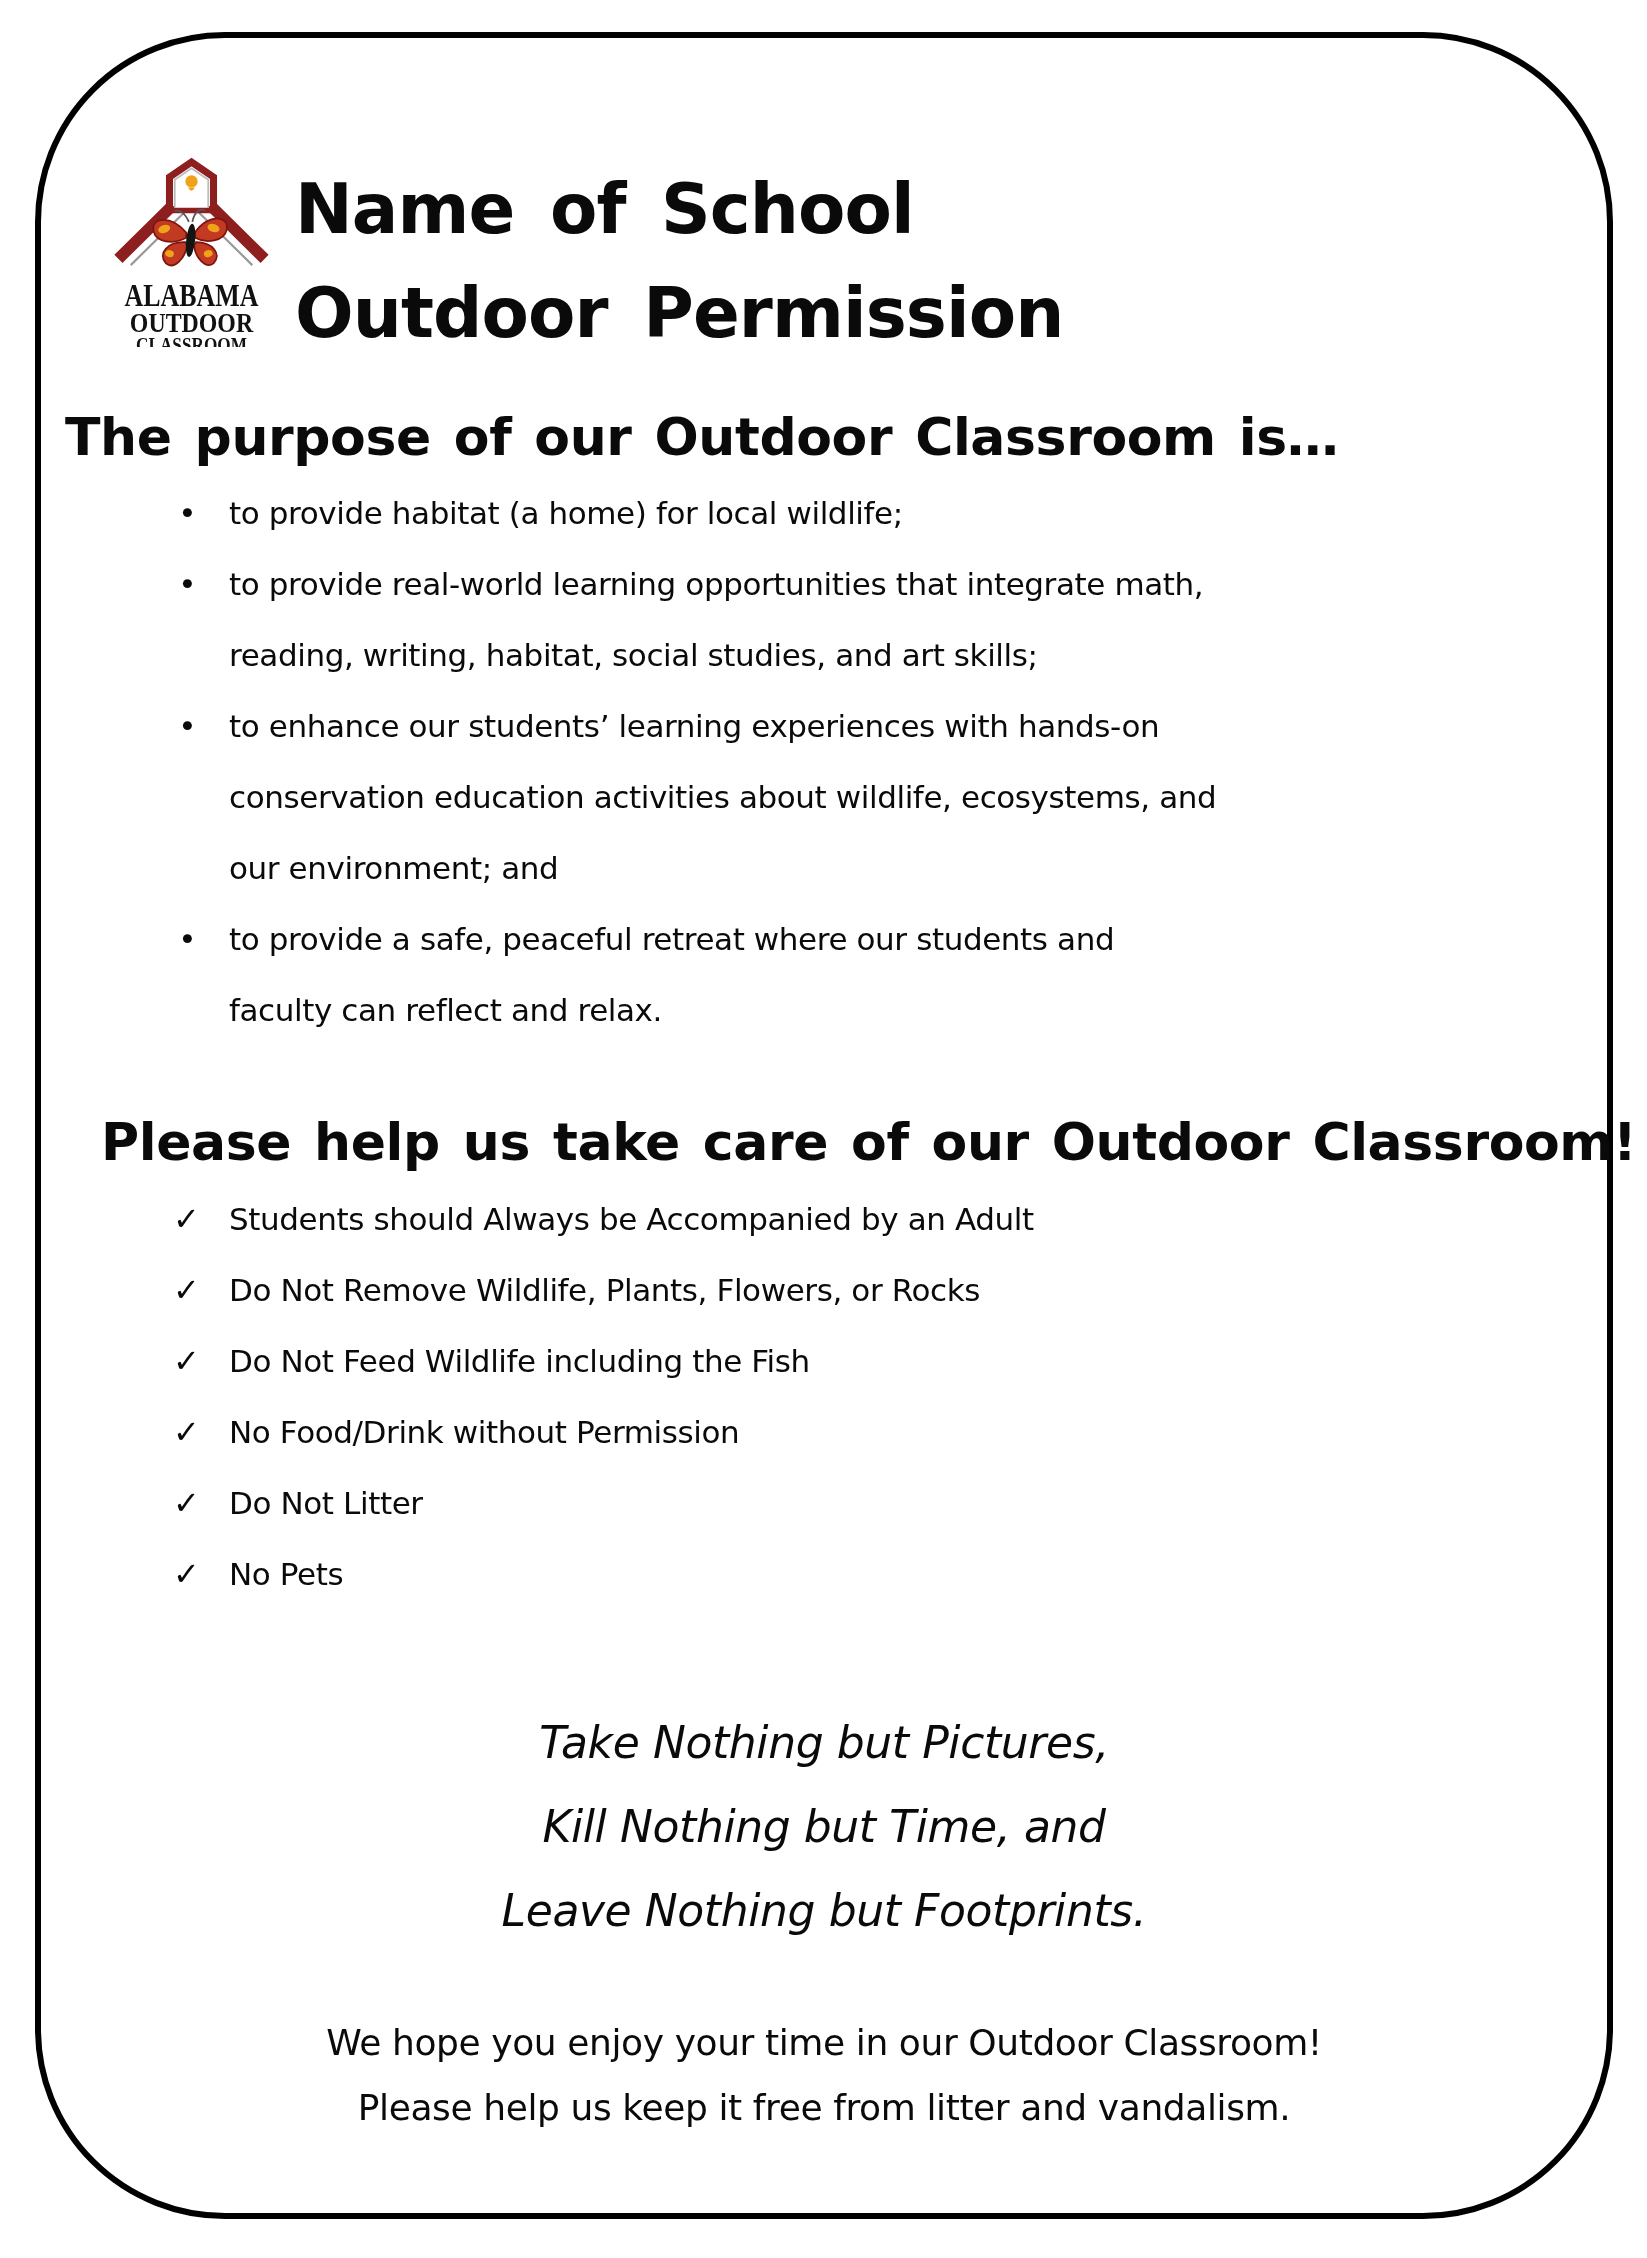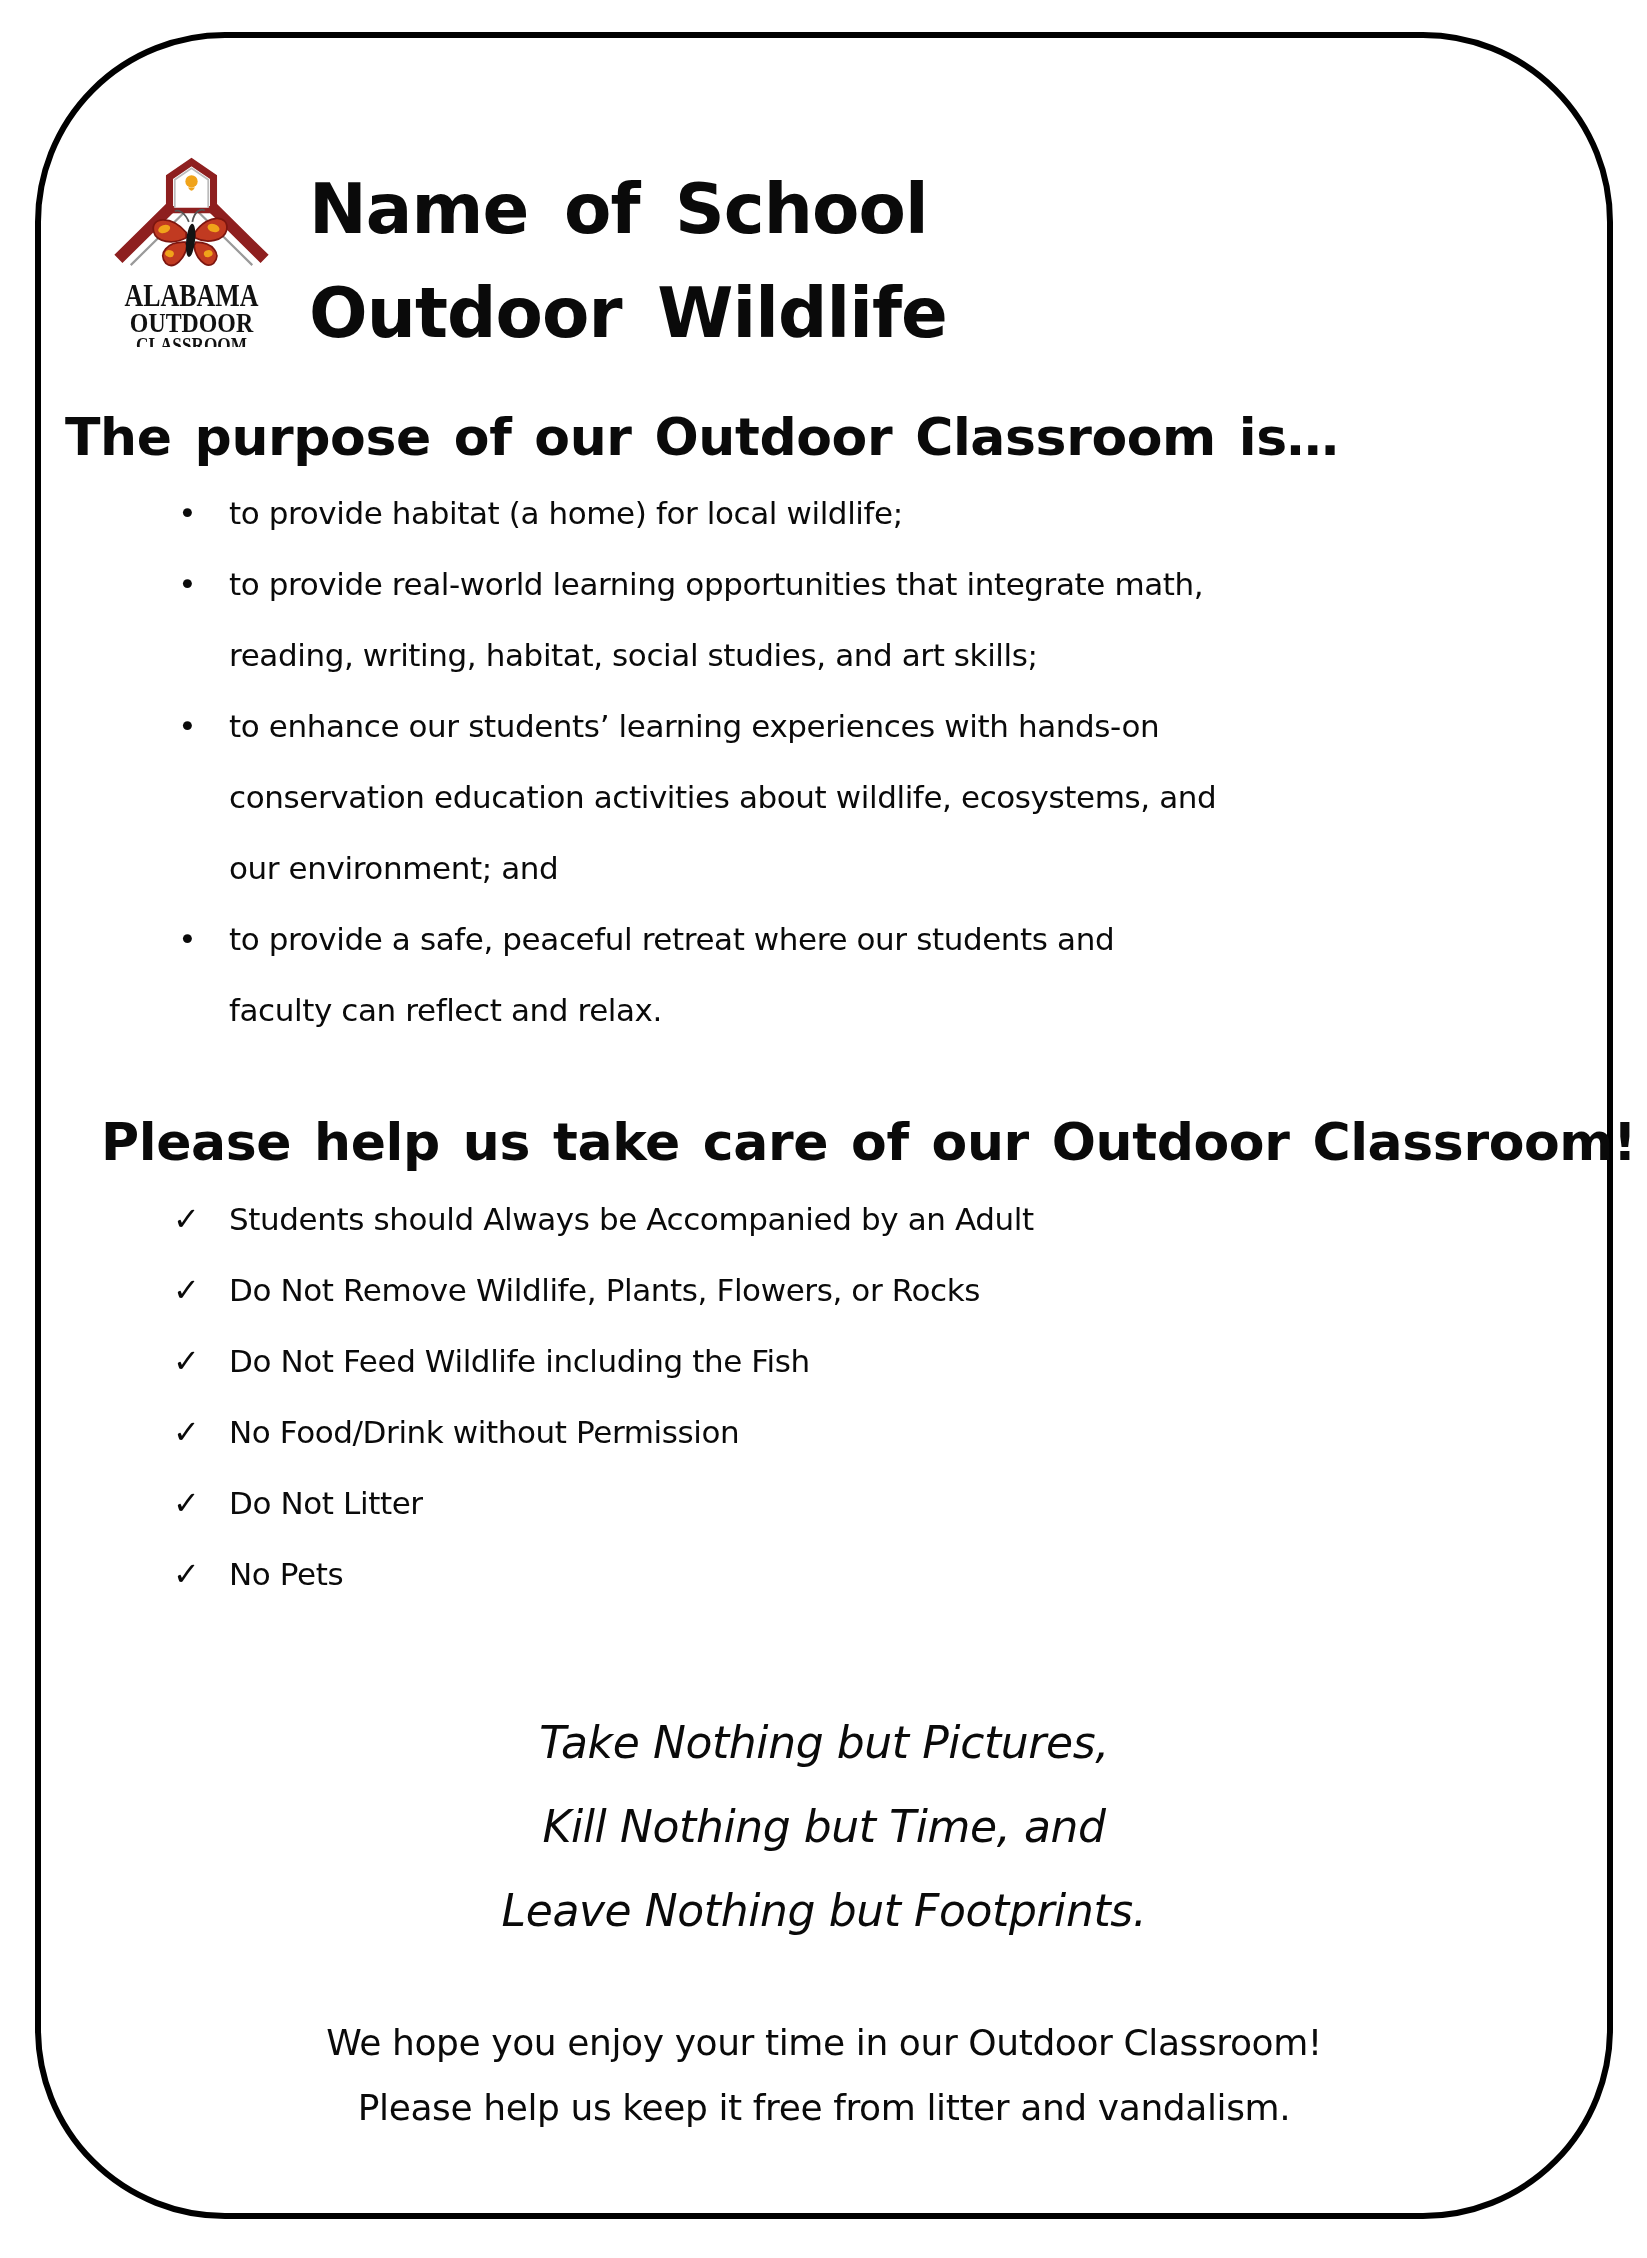--- a/index.html
+++ b/index.html
@@ -20,21 +20,21 @@
     border: 6.2px solid #000000;
     border-radius: 190px;
   }
   .logo {
     position: absolute;
     left: 113px; top: 155px;
     width: 157px; height: 192px;
   }
   .title {
     position: absolute;
-    left: 309px; top: 157px;
+    left: 295px; top: 157px;
     font-size: 69px;
     font-weight: 700;
     line-height: 104px;
     word-spacing: 12.4px;
     letter-spacing: -0.9px;
     white-space: nowrap;
   }
   .h1 {
     position: absolute;
     left: 65px;
@@ -110,21 +110,21 @@
       <ellipse cx="108" cy="112" rx="5" ry="4" fill="#f0a31a" transform="rotate(-15 108 112)"></ellipse>
       <ellipse cx="88" cy="97" rx="5" ry="19" fill="#141414" transform="rotate(6 88 97)"></ellipse>
     </g>
     <text class="logo-text" x="89" y="172" text-anchor="middle" font-size="35" textLength="152" lengthAdjust="spacingAndGlyphs">ALABAMA</text>
     <text class="logo-text" x="89" y="201" text-anchor="middle" font-size="31" textLength="140" lengthAdjust="spacingAndGlyphs">OUTDOOR</text>
     <text class="logo-text" x="89" y="224" text-anchor="middle" font-size="24" textLength="126" lengthAdjust="spacingAndGlyphs">CLASSROOM</text>
   </svg>
 
   <div class="title">
     <div>Name of School</div>
-    <div>Outdoor Wildlife</div>
+    <div>Outdoor Permission</div>
   </div>
 
   <div class="h1 h-purpose">The purpose of our Outdoor Classroom is…</div>
 
   <div class="list purpose-list">
     <div class="line">
       <span class="marker">•</span>
       <span>to provide habitat (a home) for local wildlife;</span>
     </div>
     <div class="line">

